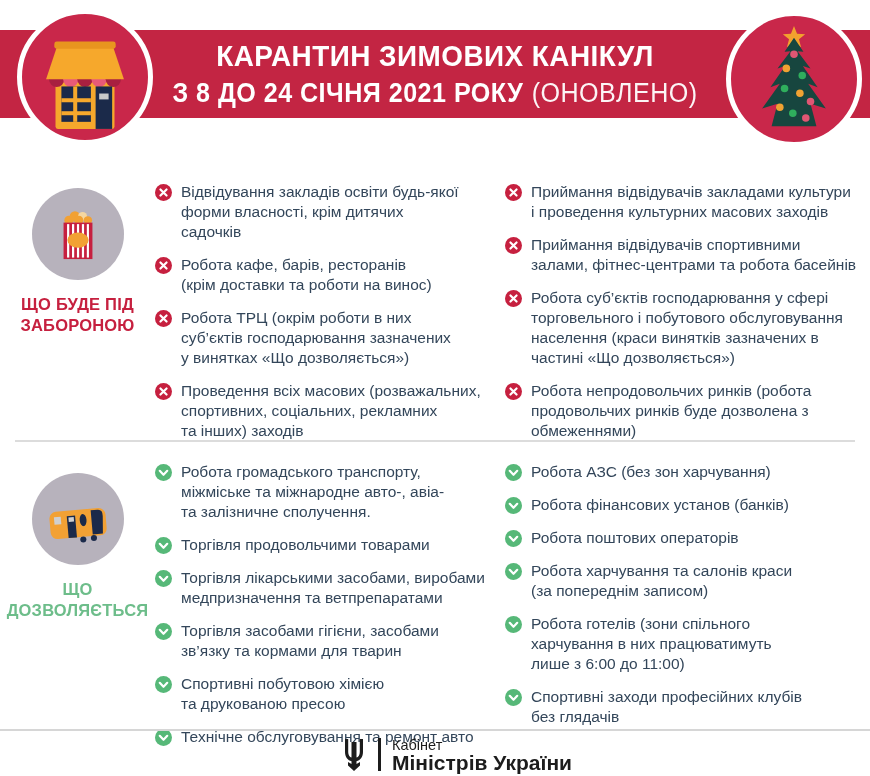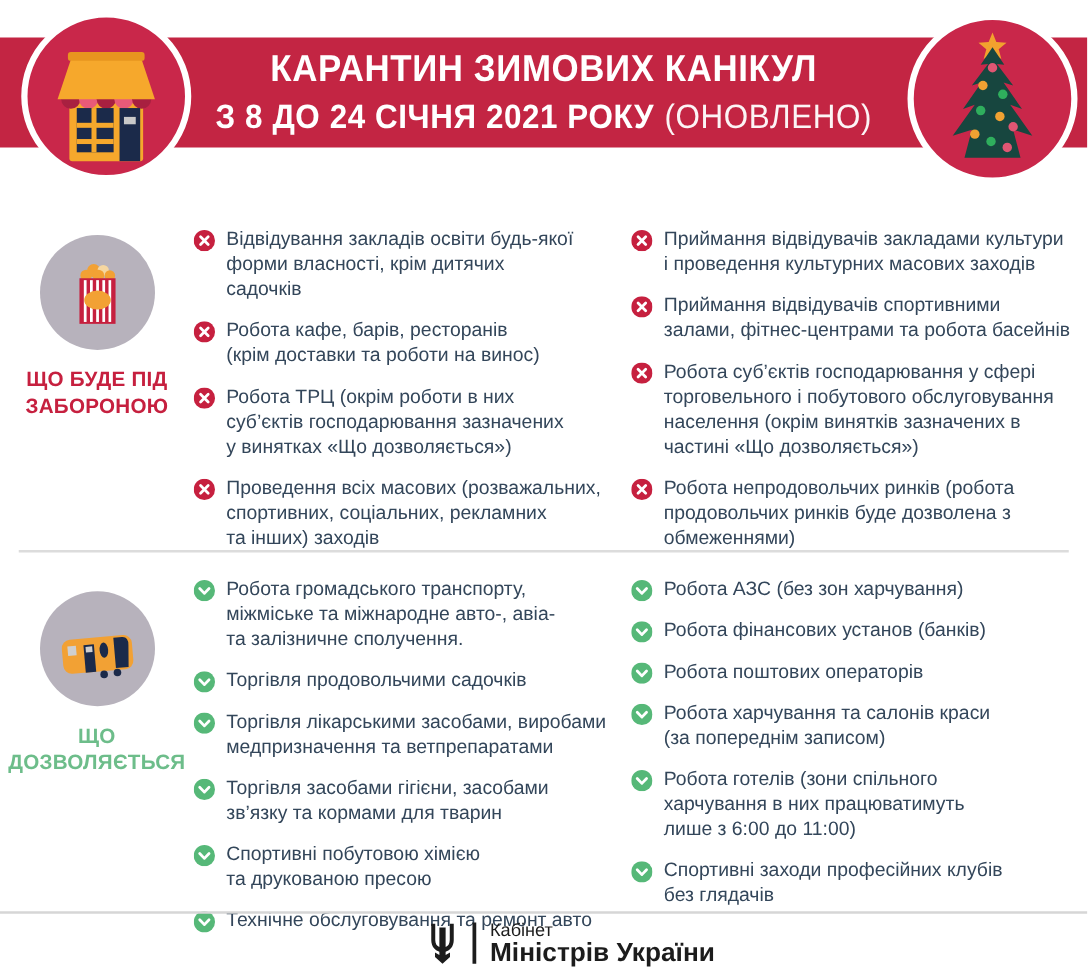--- a/index.html
+++ b/index.html
@@ -200,21 +200,21 @@
 
   <li class="item">
     <span class="bullet">
       <svg viewBox="0 0 20 20">
         <circle cx="10" cy="10" r="10" fill="#c6203f"></circle>
         <path d="M6.4 6.4 L13.6 13.6 M13.6 6.4 L6.4 13.6" stroke="#ffffff" stroke-width="2.6" stroke-linecap="round"></path>
       </svg>
     </span>
     <span class="item-text">Робота суб’єктів господарювання у сфері
 торговельного і побутового обслуговування
-населення (окрім винятків зазначених в
+населення (краси винятків зазначених в
 частині «Що дозволяється»)</span>
   </li>
 
   <li class="item">
     <span class="bullet">
       <svg viewBox="0 0 20 20">
         <circle cx="10" cy="10" r="10" fill="#c6203f"></circle>
         <path d="M6.4 6.4 L13.6 13.6 M13.6 6.4 L6.4 13.6" stroke="#ffffff" stroke-width="2.6" stroke-linecap="round"></path>
       </svg>
     </span>
@@ -261,21 +261,21 @@
 та залізничне сполучення.</span>
   </li>
 
   <li class="item">
     <span class="bullet">
       <svg viewBox="0 0 20 20">
         <circle cx="10" cy="10" r="10" fill="#56b878"></circle>
         <path d="M5.6 8 L10 12.6 L14.4 8" stroke="#ffffff" stroke-width="2.6" fill="none" stroke-linecap="round" stroke-linejoin="round"></path>
       </svg>
     </span>
-    <span class="item-text">Торгівля продовольчими садочків</span>
+    <span class="item-text">Торгівля продовольчими товарами</span>
   </li>
 
   <li class="item">
     <span class="bullet">
       <svg viewBox="0 0 20 20">
         <circle cx="10" cy="10" r="10" fill="#56b878"></circle>
         <path d="M5.6 8 L10 12.6 L14.4 8" stroke="#ffffff" stroke-width="2.6" fill="none" stroke-linecap="round" stroke-linejoin="round"></path>
       </svg>
     </span>
     <span class="item-text">Торгівля лікарськими засобами, виробами

